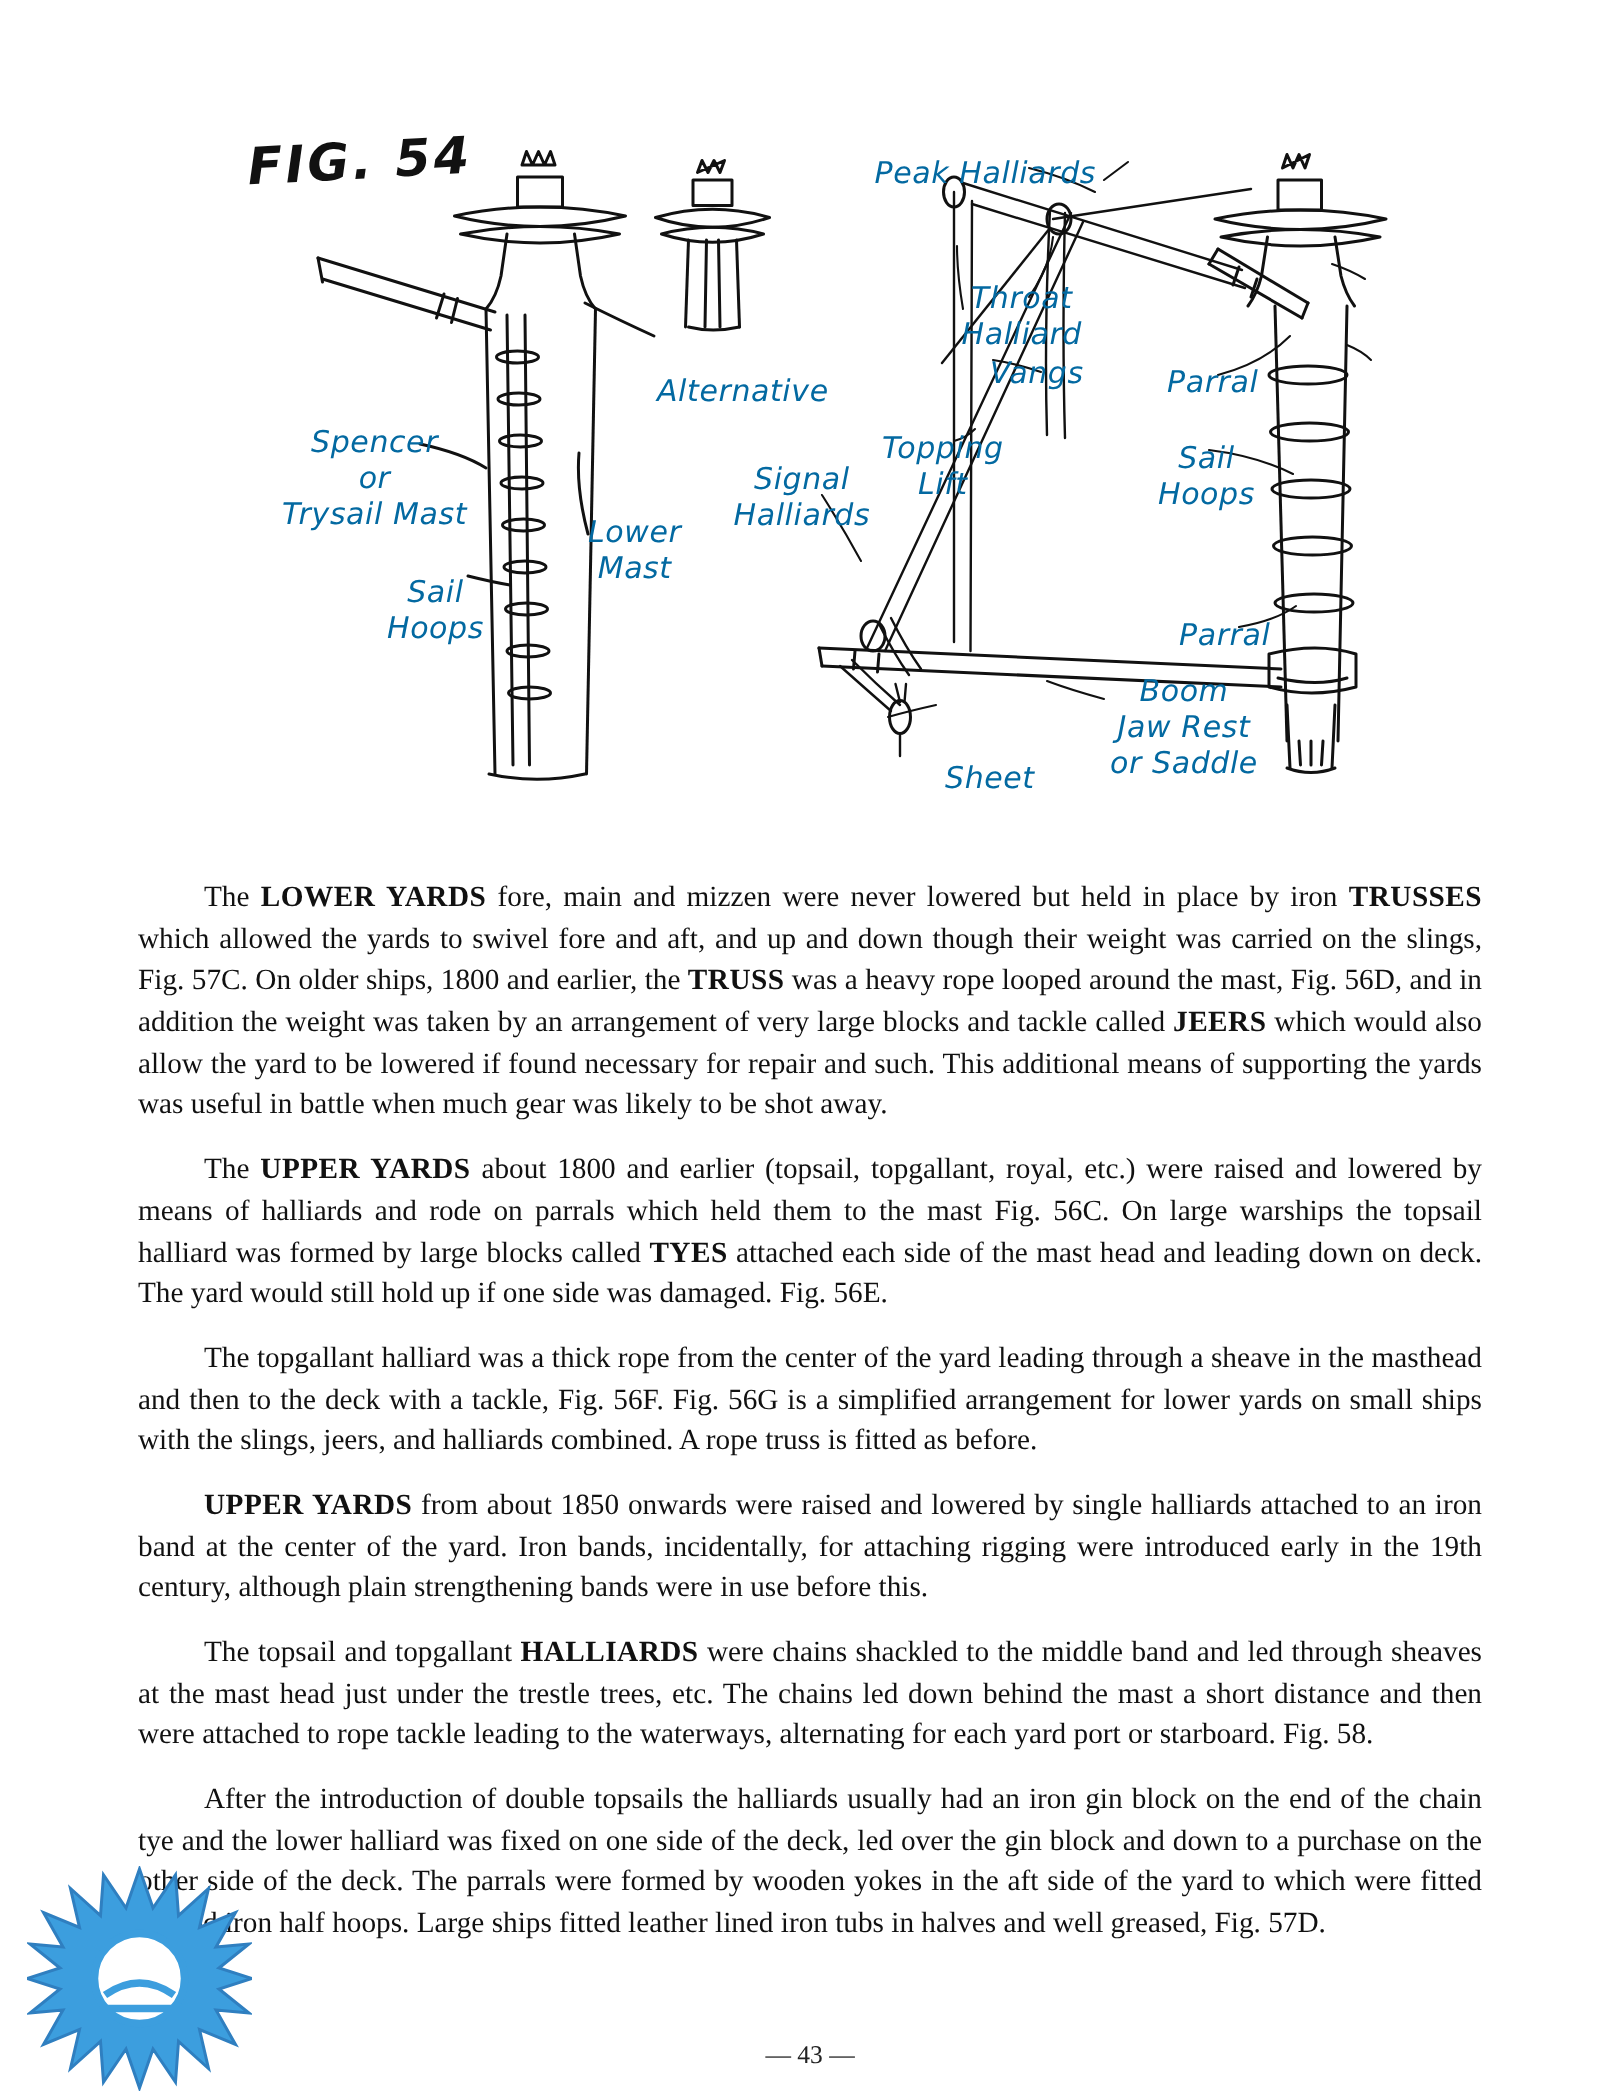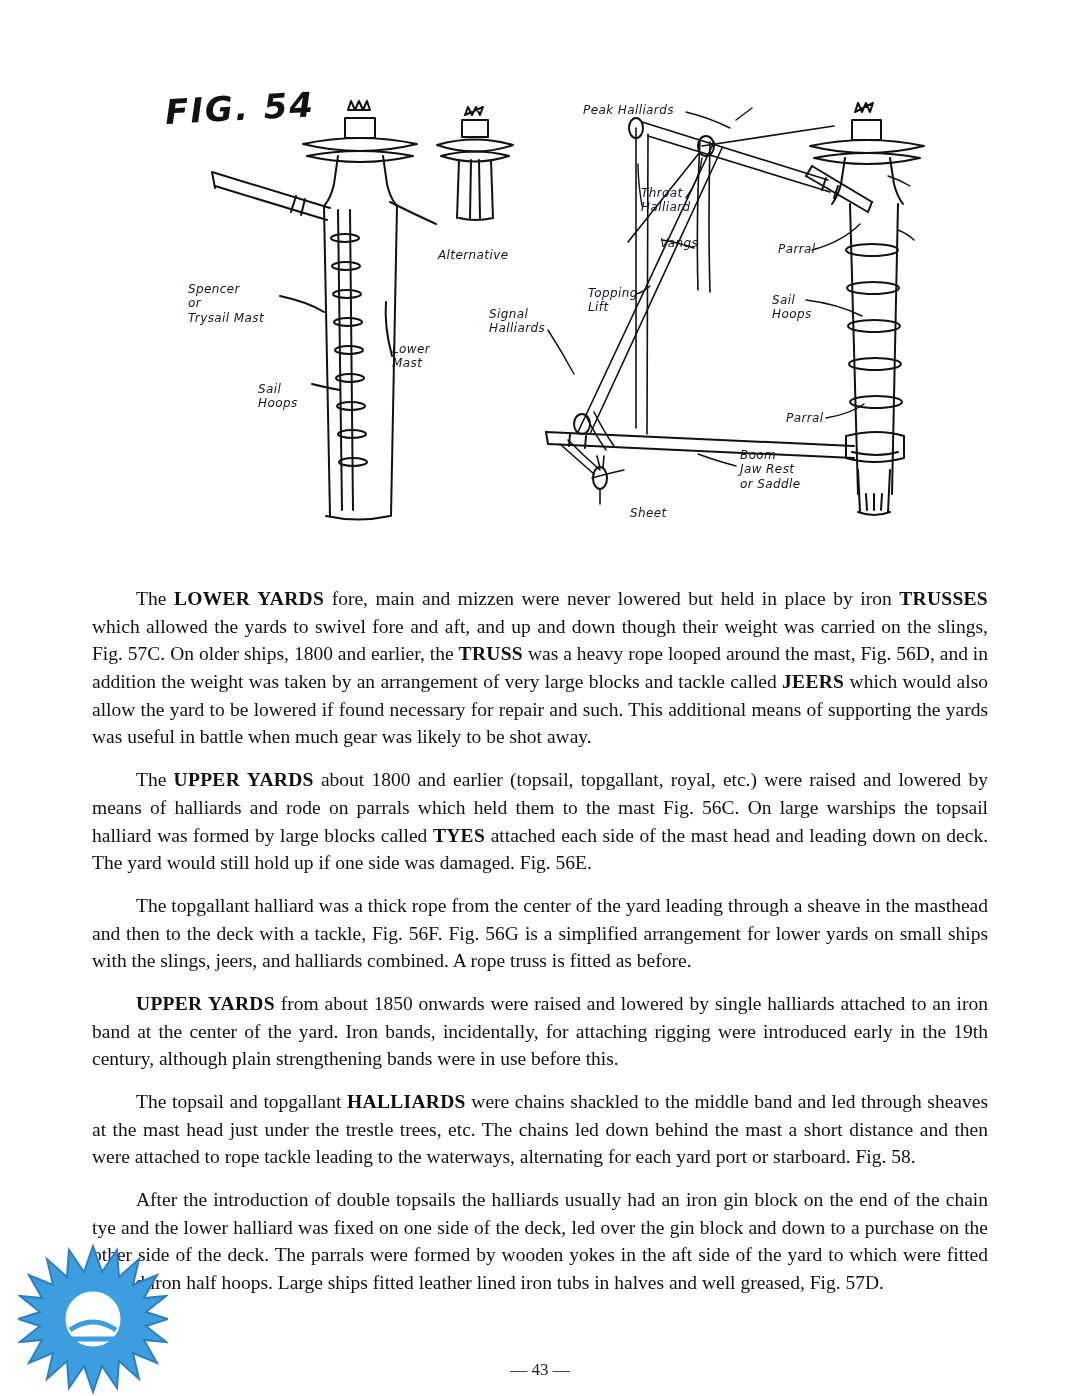--- a/index.html
+++ b/index.html
@@ -26,25 +26,26 @@
   }
   #figure-svg {
     position: absolute;
     left: 0;
     top: 0;
   }
   .fig-label {
     position: absolute;
     font-family: "DejaVu Sans", sans-serif;
     font-style: italic;
-    font-size: 12px;
-    color: #0f172a;
+    font-size: 20px;
+    color: #0369a1;
     line-height: 1.2;
     white-space: pre-line;
     letter-spacing: 0.4px;
+    text-align: center;
   }
   #fig-number {
     position: absolute;
     left: 165px;
     top: 88px;
     font-family: "DejaVu Sans", sans-serif;
     font-style: italic;
     font-weight: bold;
     font-size: 34px;
     letter-spacing: 2px;

